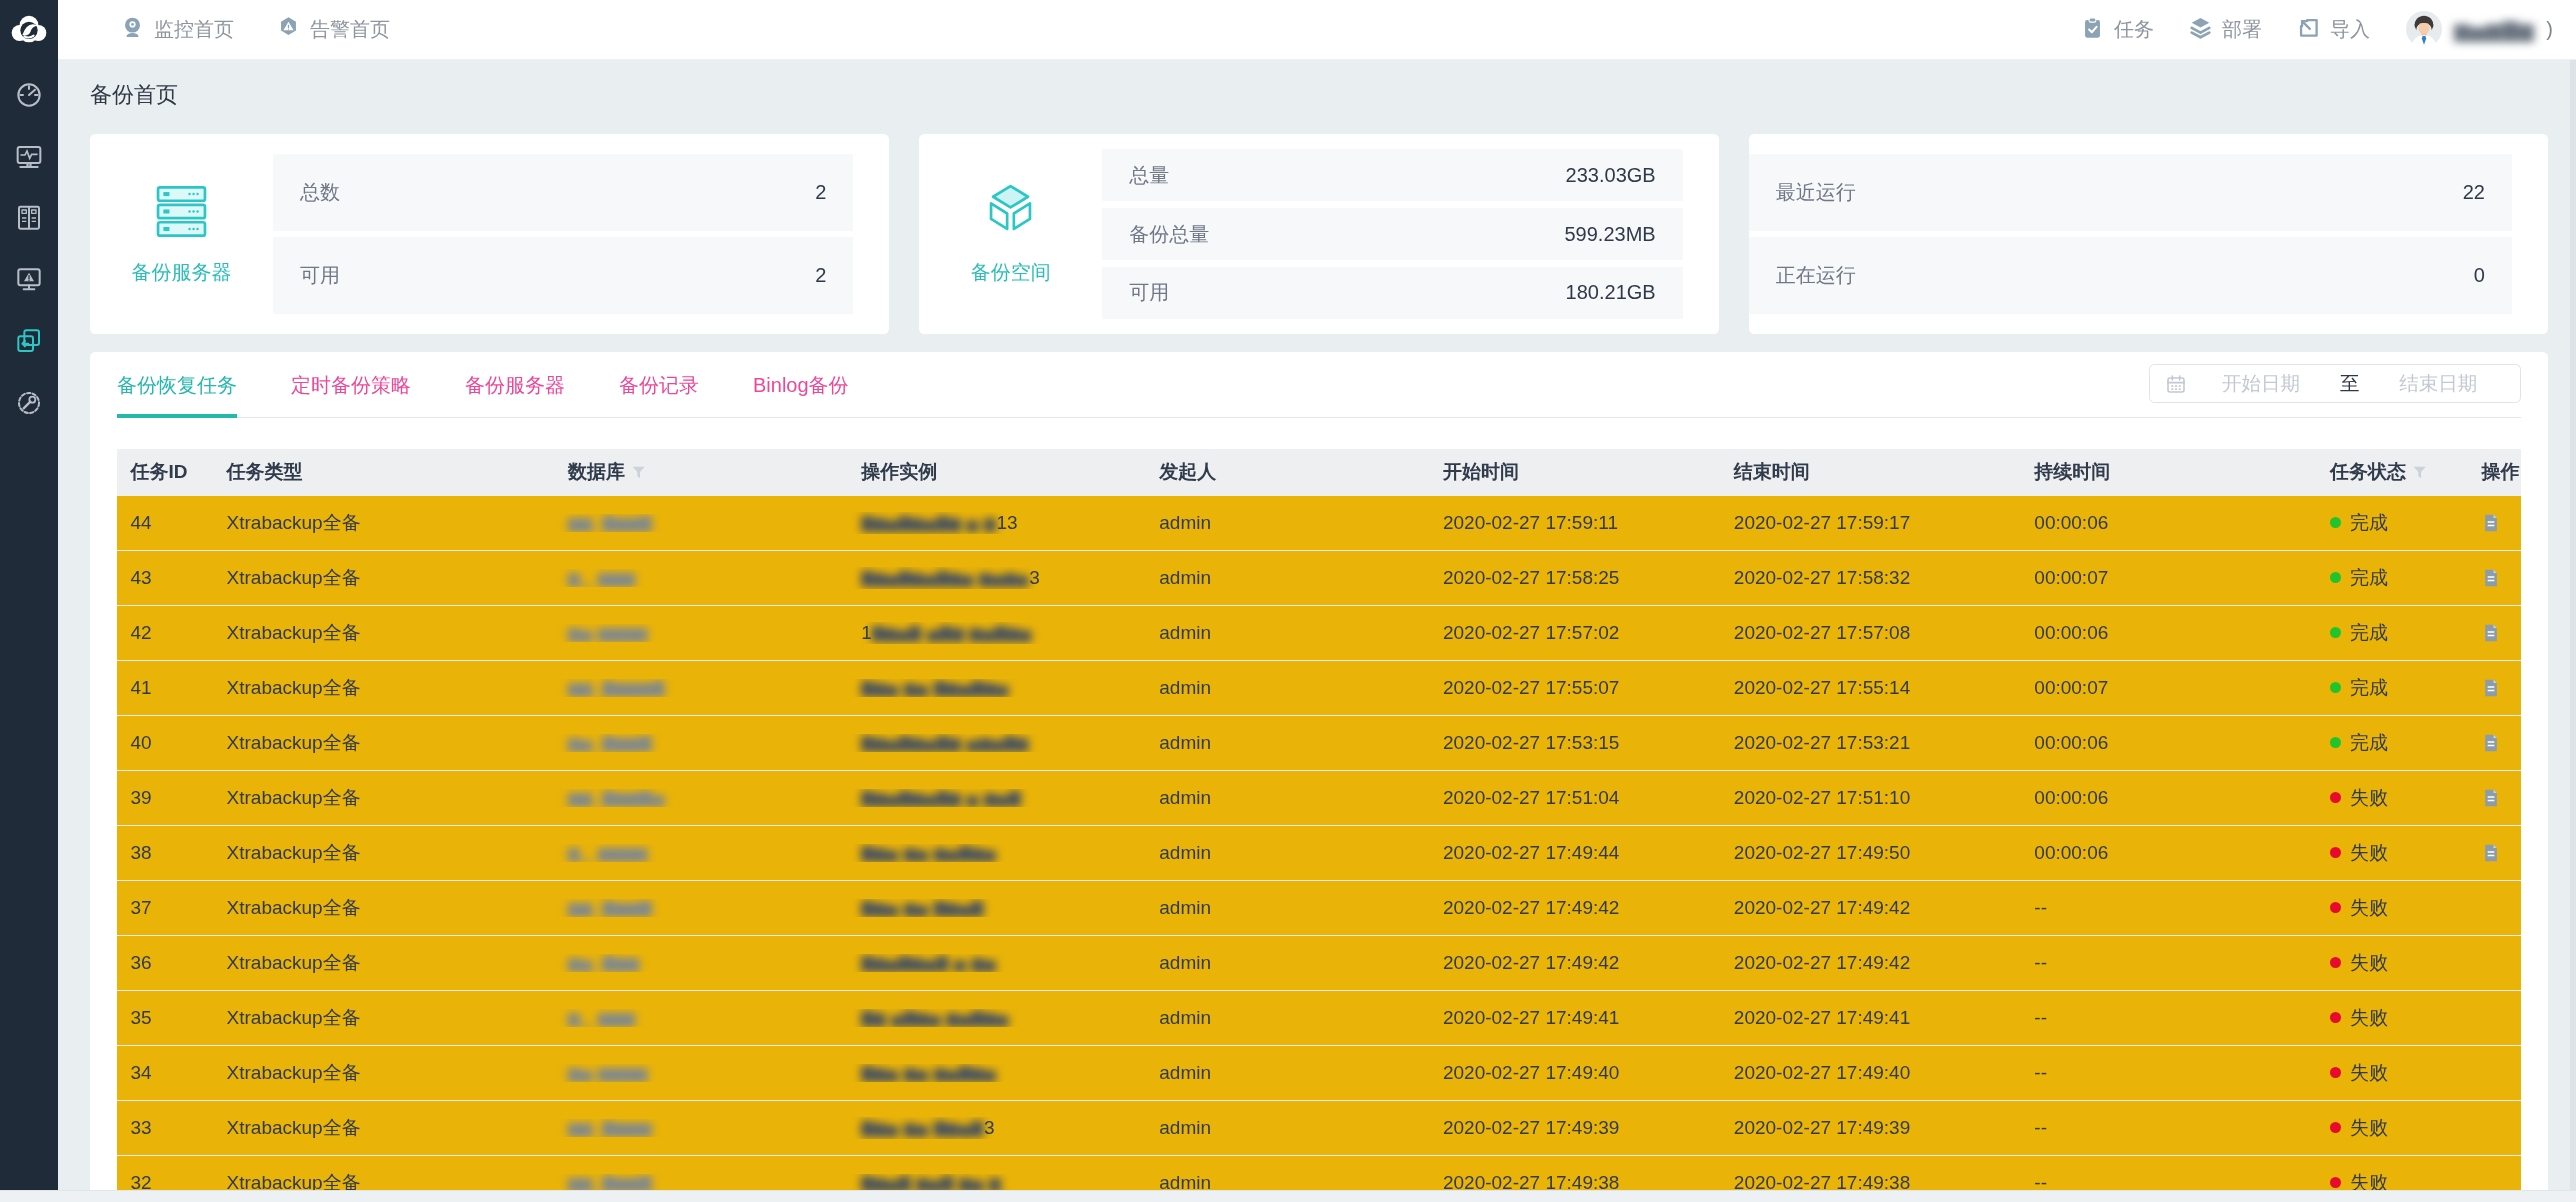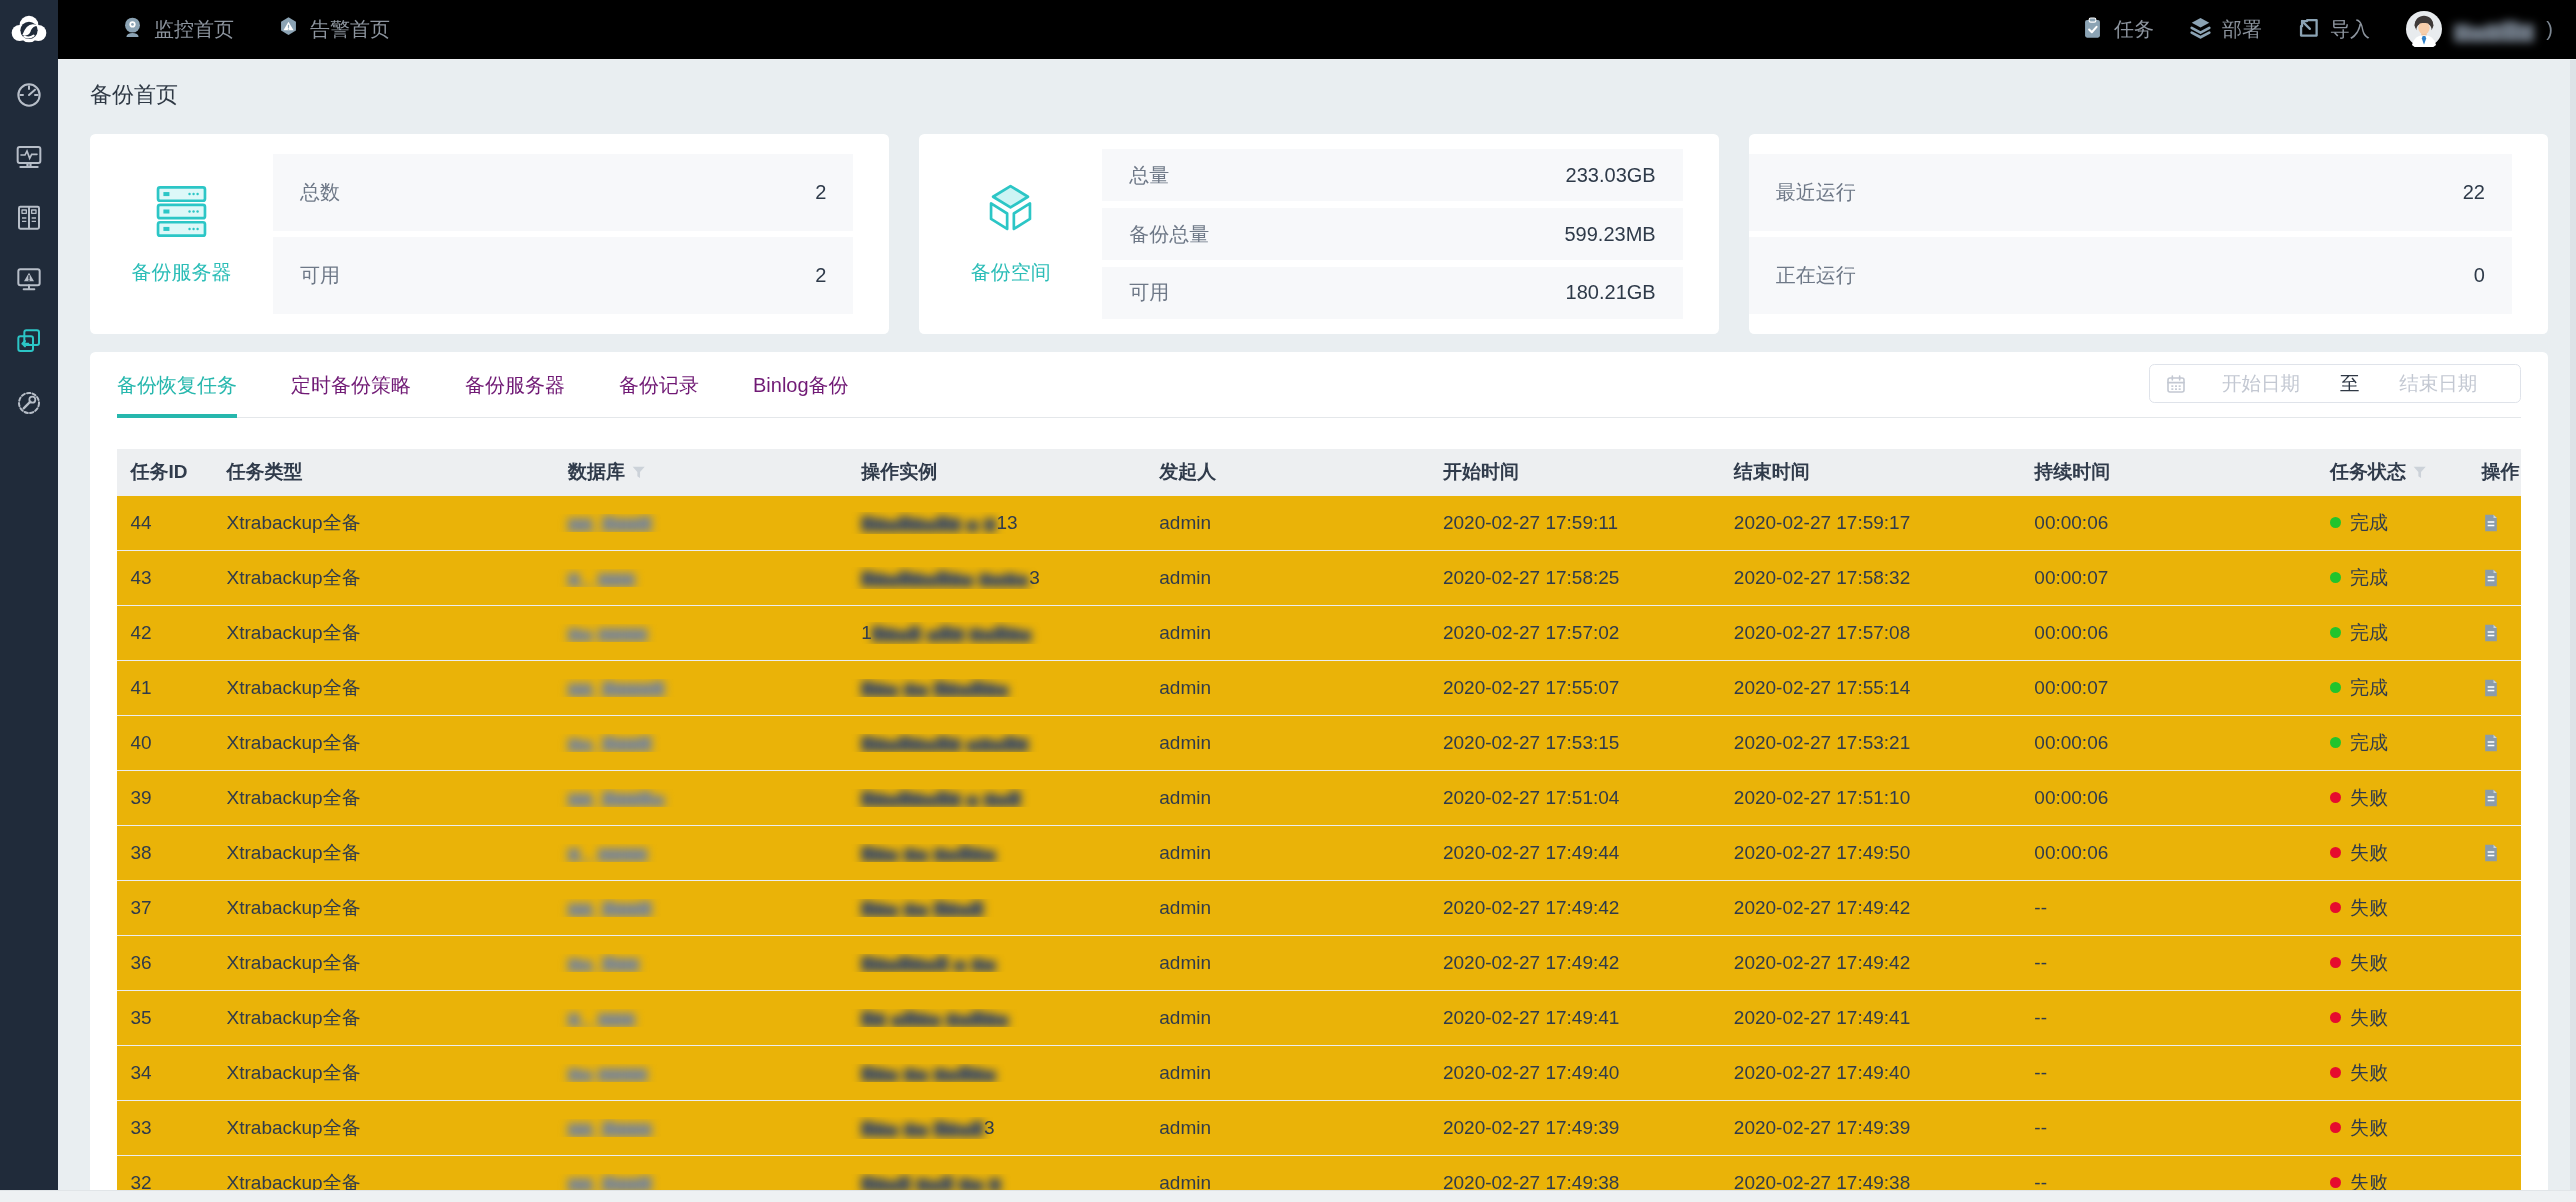--- a/index.html
+++ b/index.html
@@ -9,21 +9,21 @@
   
   .sidebar { position:fixed; left:0; top:0; width:58px; height:100%; background:#202b3a;
     display:flex; flex-direction:column; align-items:center; z-index:10; }
   .logo { margin-top:6.7px; }
   .side-nav { margin-top:28px; display:flex; flex-direction:column; gap:32px; align-items:center; }
   .side-item { width:29.5px; height:29.5px; display:flex; align-items:center; justify-content:center; cursor:pointer; }
   .side-item svg { stroke:#b7bec8; }
   .side-item.active svg { stroke:#2cc6c6; }
 
   
-  .topbar { position:fixed; left:58px; right:0; top:0; height:60px; background:#000000; z-index:9;
+  .topbar { position:fixed; left:58px; right:0; top:0; height:60px; background:#ffffff; z-index:9;
     display:flex; align-items:center; justify-content:space-between; padding:0 23px 0 63px;
     border-bottom:0.7px solid #eef1f3; }
   .tb-group { display:flex; align-items:center; }
   .tb-item { display:flex; align-items:center; gap:10px; color:#8d959f; font-size:20px;
     margin-right:43px; cursor:pointer; white-space:nowrap; }
   .tb-group.right .tb-item { margin-right:0; margin-left:35px; }
   .user { display:flex; align-items:center; gap:12px; margin-left:36px; cursor:pointer; }
   .user-name-mask { filter:blur(4px); color:#6a7480; font-size:20px; letter-spacing:0.7px; }
   .user-caret { color:#7c8691; font-size:20px; }
 
@@ -41,21 +41,21 @@
   .rows-2 .crow { height:77px; }
   .rows-3 .crow { height:52px; }
   .crow .lbl { color:#6e7887; font-size:20px; }
   .crow .val { color:#2e3a49; font-size:20px; }
 
   
   .panel { margin-top:17.5px; background:#fff; border-radius:5.4px 5.4px 0 0; height:880px; padding:0 27px; }
   .tabs-row { display:flex; align-items:flex-end; justify-content:space-between;
     height:66px; border-bottom:1.3px solid #e4e7ea; }
   .tabs { display:flex; gap:54px; list-style:none; }
-  .tab { font-size:20px; color:#701a75; padding-bottom:17.5px; position:relative; cursor:pointer; white-space:nowrap; }
+  .tab { font-size:20px; color:#ec4899; padding-bottom:17.5px; position:relative; cursor:pointer; white-space:nowrap; }
   .tab.active { color:#26b7ad; }
   .tab.active::after { content:""; position:absolute; left:0; right:0; bottom:-1.3px; height:3.4px; background:#26b7ad; }
 
   .daterange { width:372px; height:39px; border:1.3px solid #dfe3ea; border-radius:5.4px;
     display:flex; align-items:center; margin-bottom:13.4px; padding:0 6.7px 0 16px;
     color:#c3c8d2; font-size:19.5px; background:#fff; cursor:text; }
   .dr-part { flex:1; text-align:center; }
   .dr-sep { color:#2f3845; padding:0 4px; }
 
   

